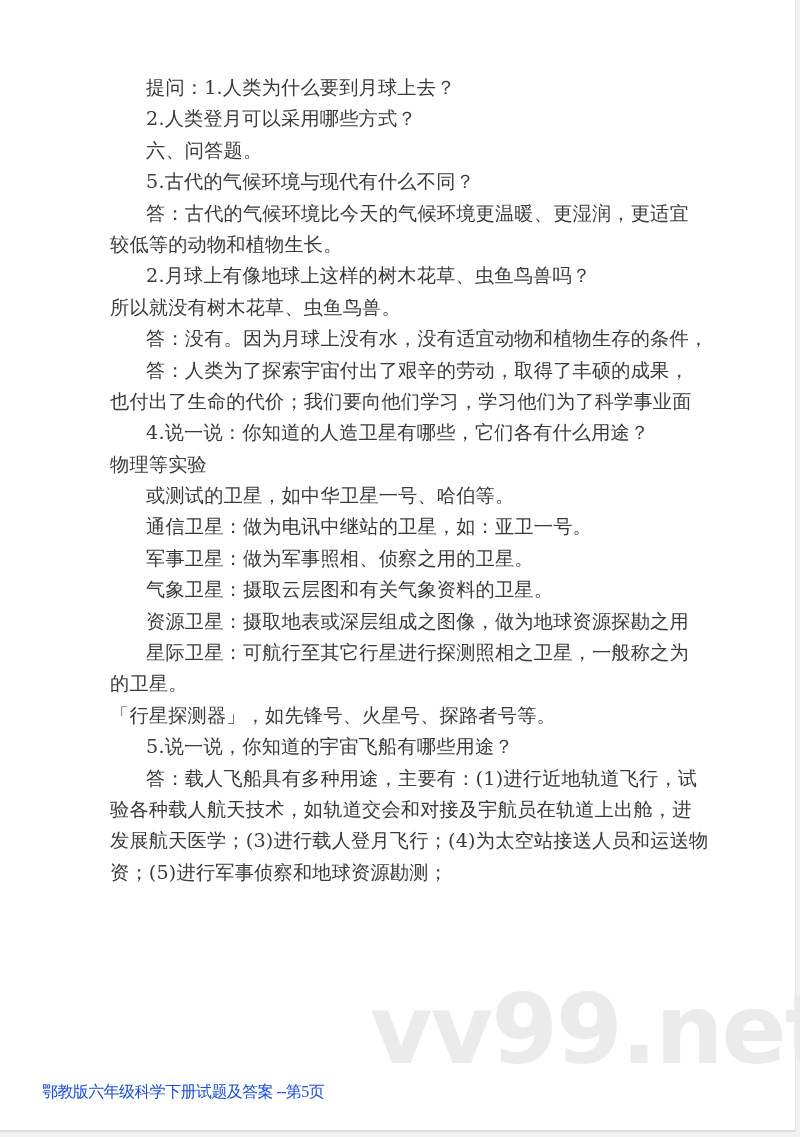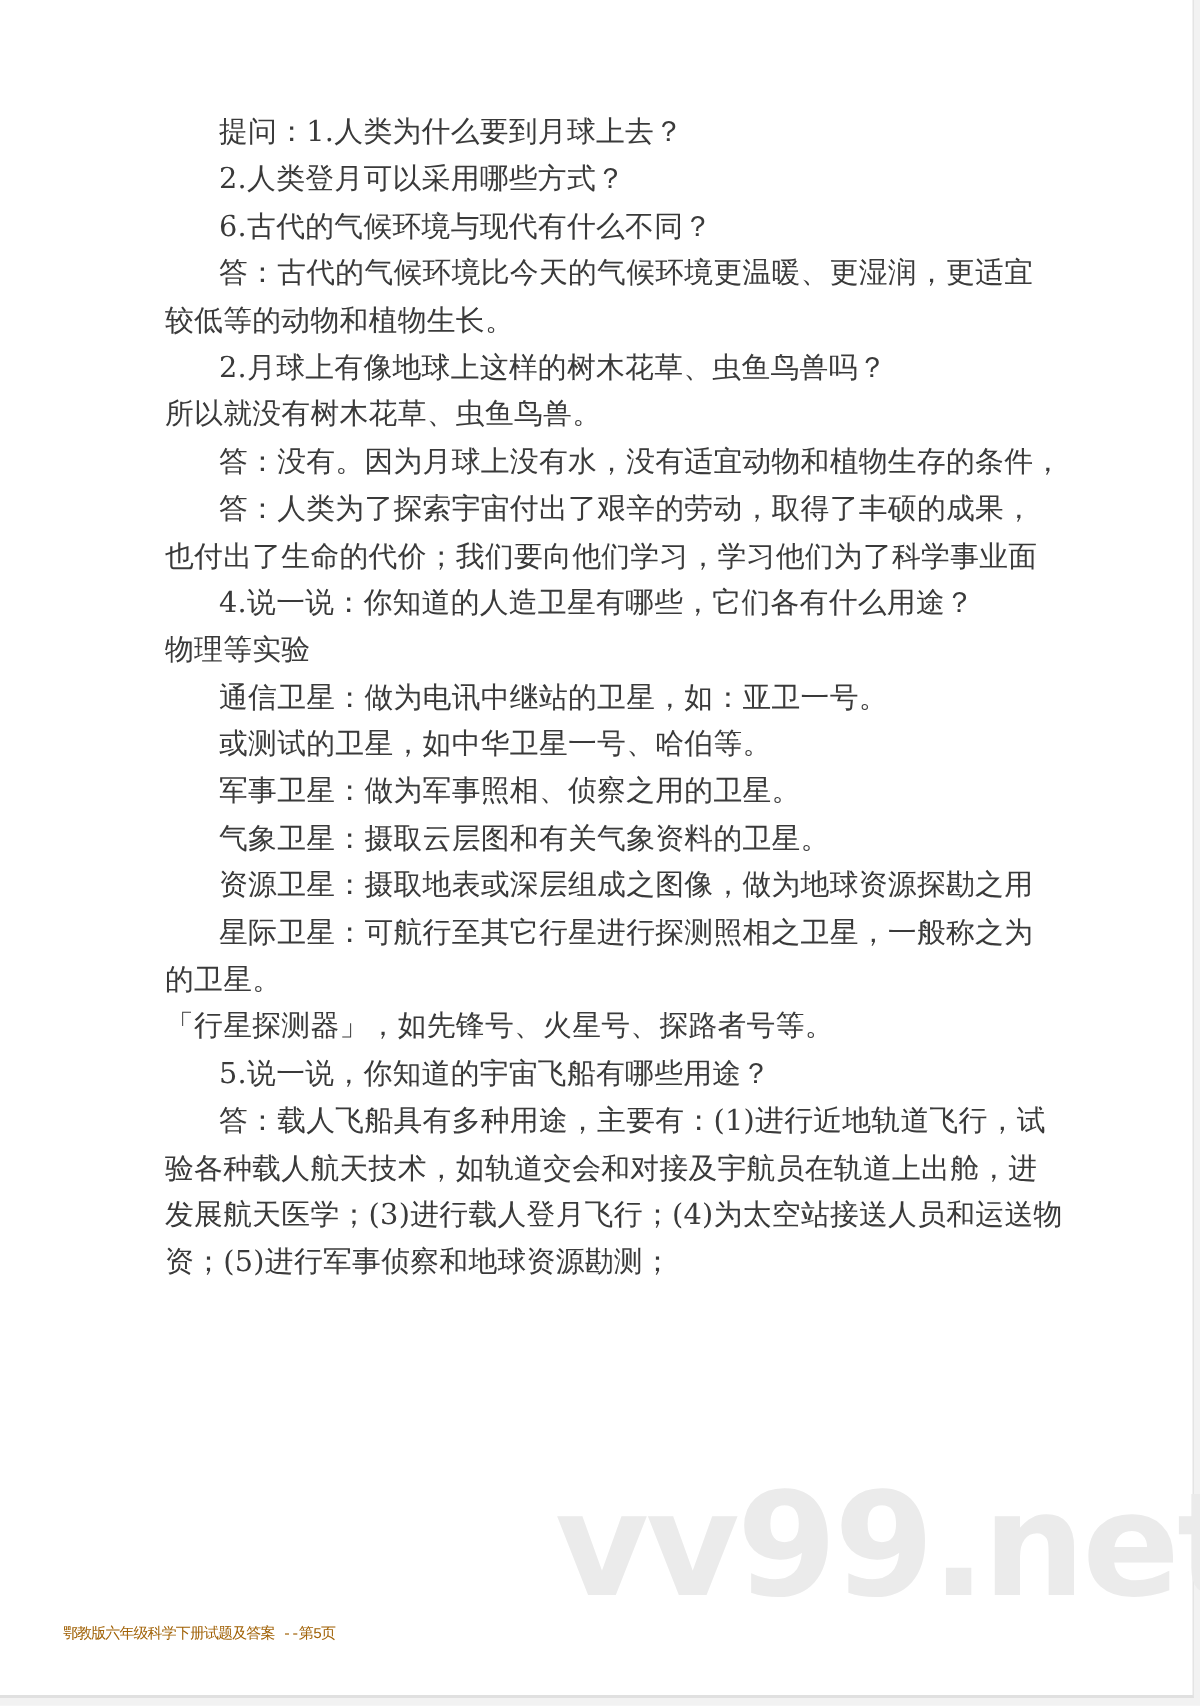--- a/index.html
+++ b/index.html
@@ -51,48 +51,49 @@
       color: #ebebeb;
       letter-spacing: -2px;
       pointer-events: none;
       z-index: 0;
       line-height: 1;
     }
     .footer {
       position: absolute;
       left: 42px;
       top: 1082px;
-      font-family: Liberation Mono, monospace;
-      font-size: 10px;
-      color: #a16207;
+      font-family: Liberation Serif, serif;
+      font-size: 16px;
+      color: #1d4ed8;
       letter-spacing: -0.6px;
     }
     .content { z-index: 1; }
   </style>
 </head>
 <body>
 
 <div class="page">
   <div class="watermark">vv99.net</div>
 
   <div class="content">
     <div class="line indent">提问：1.人类为什么要到月球上去？</div>
     <div class="line indent">2.人类登月可以采用哪些方式？</div>
-    <div class="line indent">6.古代的气候环境与现代有什么不同？</div>
+    <div class="line indent">六、问答题。</div>
+    <div class="line indent">5.古代的气候环境与现代有什么不同？</div>
     <div class="line indent">答：古代的气候环境比今天的气候环境更温暖、更湿润，更适宜</div>
     <div class="line">较低等的动物和植物生长。</div>
     <div class="line indent">2.月球上有像地球上这样的树木花草、虫鱼鸟兽吗？</div>
     <div class="line">所以就没有树木花草、虫鱼鸟兽。</div>
     <div class="line indent">答：没有。因为月球上没有水，没有适宜动物和植物生存的条件，</div>
     <div class="line indent">答：人类为了探索宇宙付出了艰辛的劳动，取得了丰硕的成果，</div>
     <div class="line">也付出了生命的代价；我们要向他们学习，学习他们为了科学事业面</div>
     <div class="line indent">4.说一说：你知道的人造卫星有哪些，它们各有什么用途？</div>
     <div class="line">物理等实验</div>
+    <div class="line indent">或测试的卫星，如中华卫星一号、哈伯等。</div>
     <div class="line indent">通信卫星：做为电讯中继站的卫星，如：亚卫一号。</div>
-    <div class="line indent">或测试的卫星，如中华卫星一号、哈伯等。</div>
     <div class="line indent">军事卫星：做为军事照相、侦察之用的卫星。</div>
     <div class="line indent">气象卫星：摄取云层图和有关气象资料的卫星。</div>
     <div class="line indent">资源卫星：摄取地表或深层组成之图像，做为地球资源探勘之用</div>
     <div class="line indent">星际卫星：可航行至其它行星进行探测照相之卫星，一般称之为</div>
     <div class="line">的卫星。</div>
     <div class="line">「行星探测器」，如先锋号、火星号、探路者号等。</div>
     <div class="line indent">5.说一说，你知道的宇宙飞船有哪些用途？</div>
     <div class="line indent">答：载人飞船具有多种用途，主要有：(1)进行近地轨道飞行，试</div>
     <div class="line">验各种载人航天技术，如轨道交会和对接及宇航员在轨道上出舱，进</div>
     <div class="line">发展航天医学；(3)进行载人登月飞行；(4)为太空站接送人员和运送物</div>

